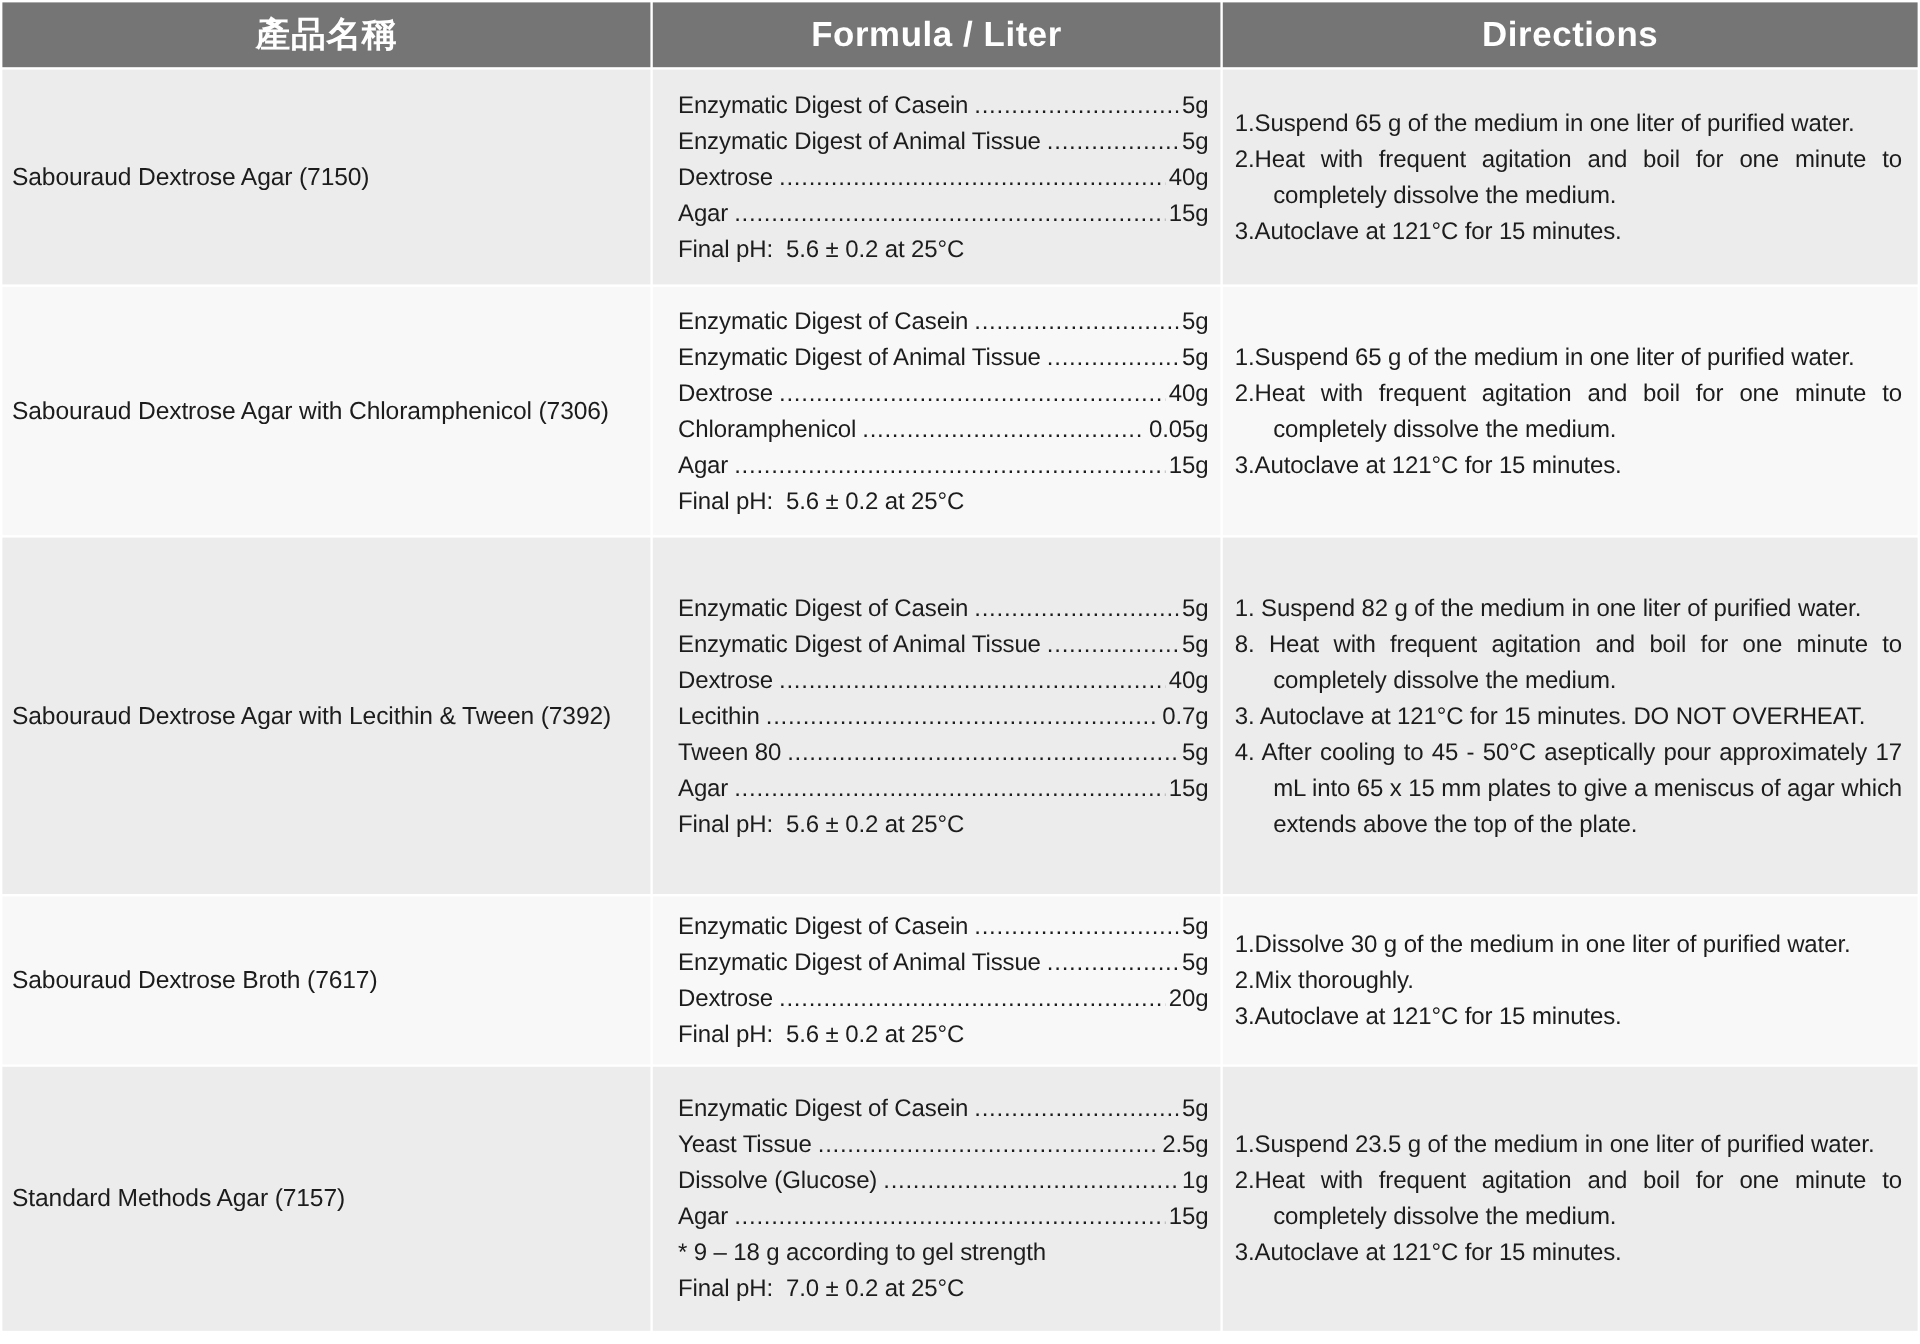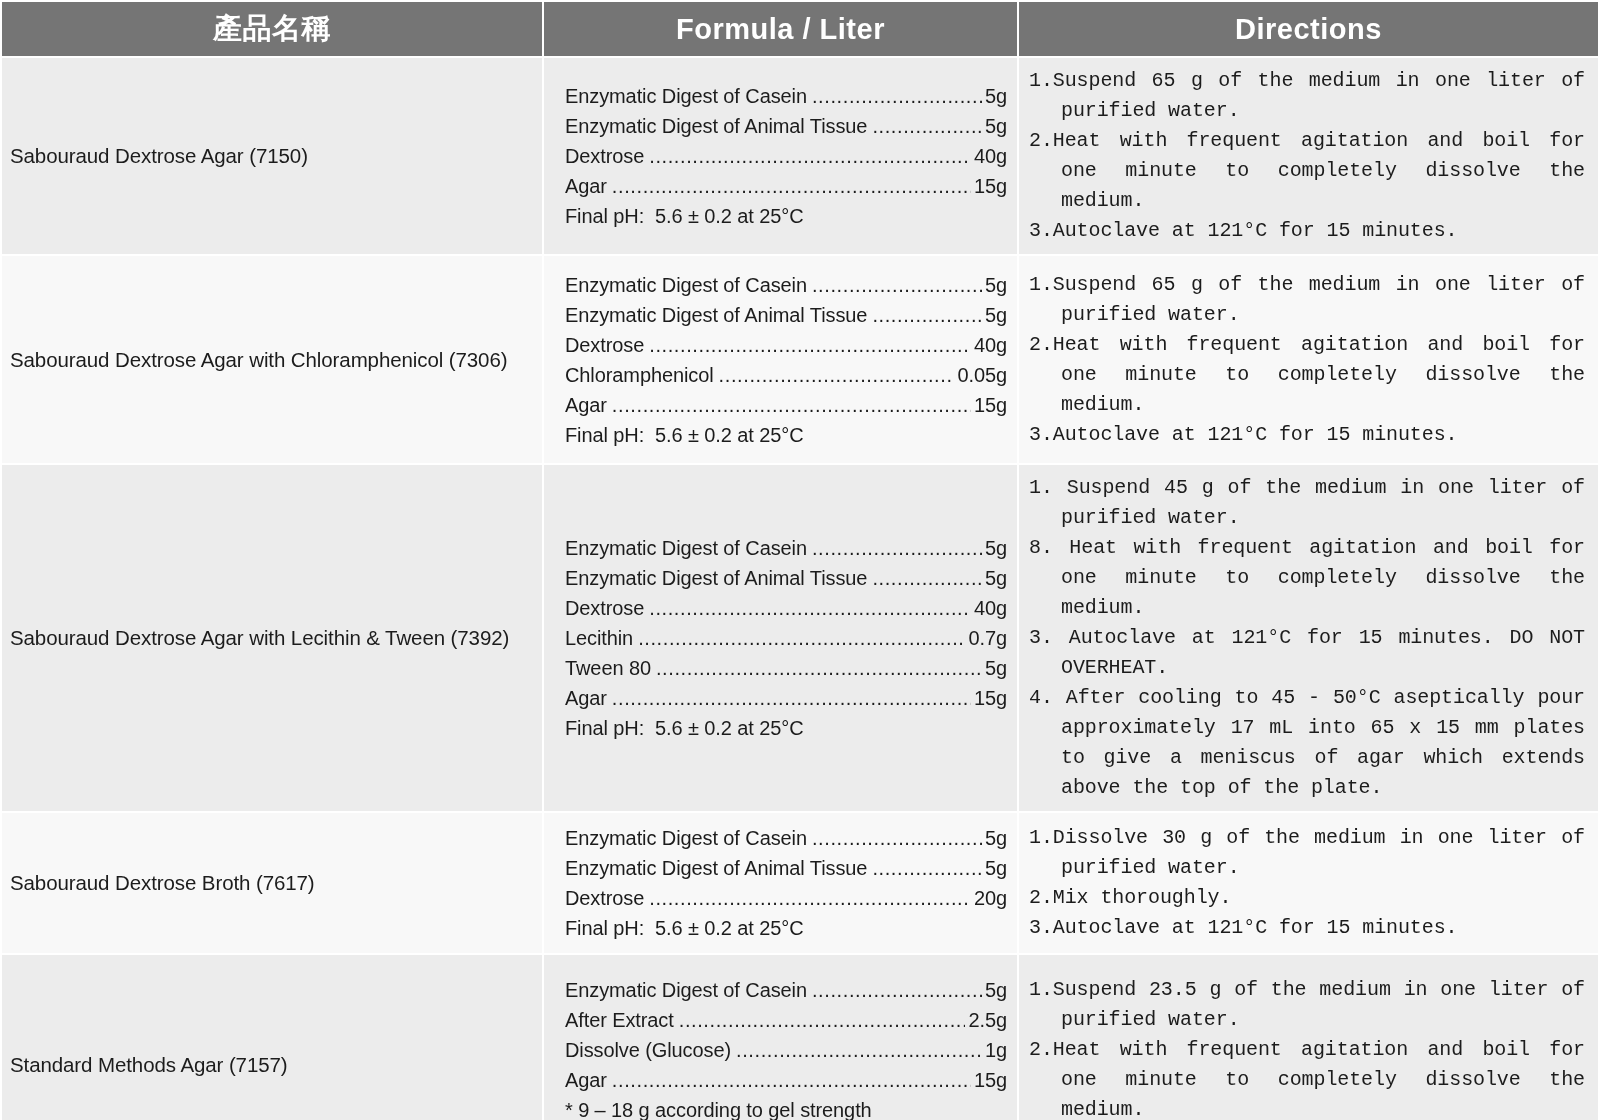--- a/index.html
+++ b/index.html
@@ -72,21 +72,20 @@
     white-space: nowrap;
     margin: 0 3px 0 5px;
     letter-spacing: 0.6px;
   }
   .f-value { flex: 0 0 auto; text-align: center; }
   .f-text { white-space: pre-wrap; }
 
   td.directions-cell {
     padding-left: 10px;
     padding-right: 13px;
-    font-family: Liberation Mono, monospace;
   }
   .dir-item {
     text-align: justify;
     padding-left: 32px;
     text-indent: -32px;
   }
 </style>
 </head>
 <body>
 
@@ -217,21 +216,21 @@
             <div class="f-line">
               <span class="f-name">Agar</span>
               <span class="f-dots">............................................................................................................................................</span>
               <span class="f-value">15g</span>
             </div>
             <div class="f-text">Final pH:  5.6 ± 0.2 at 25°C</div>
           </div>
     </td>
     <td class="directions-cell">
       <div>
-            <div class="dir-item">1. Suspend 45 g of the medium in one liter of purified water.</div>
+            <div class="dir-item">1. Suspend 82 g of the medium in one liter of purified water.</div>
             <div class="dir-item">8. Heat with frequent agitation and boil for one minute to completely dissolve the medium.</div>
             <div class="dir-item">3. Autoclave at 121°C for 15 minutes. DO NOT OVERHEAT.</div>
             <div class="dir-item">4. After cooling to 45 - 50°C aseptically pour approximately 17 mL into 65 x 15 mm plates to give a meniscus of agar which extends above the top of the plate.</div>
           </div>
     </td>
   </tr>
       <tr>
     <td class="product-cell">
       <div class="product-name">Sabouraud Dextrose Broth (7617)</div>
     </td>
@@ -268,21 +267,21 @@
       <div class="product-name">Standard Methods Agar (7157)</div>
     </td>
     <td class="formula-cell">
       <div>
             <div class="f-line">
               <span class="f-name">Enzymatic Digest of Casein</span>
               <span class="f-dots">............................................................................................................................................</span>
               <span class="f-value">5g</span>
             </div>
             <div class="f-line">
-              <span class="f-name">After Extract</span>
+              <span class="f-name">Yeast Tissue</span>
               <span class="f-dots">............................................................................................................................................</span>
               <span class="f-value">2.5g</span>
             </div>
             <div class="f-line">
               <span class="f-name">Dissolve (Glucose)</span>
               <span class="f-dots">............................................................................................................................................</span>
               <span class="f-value">1g</span>
             </div>
             <div class="f-line">
               <span class="f-name">Agar</span>

